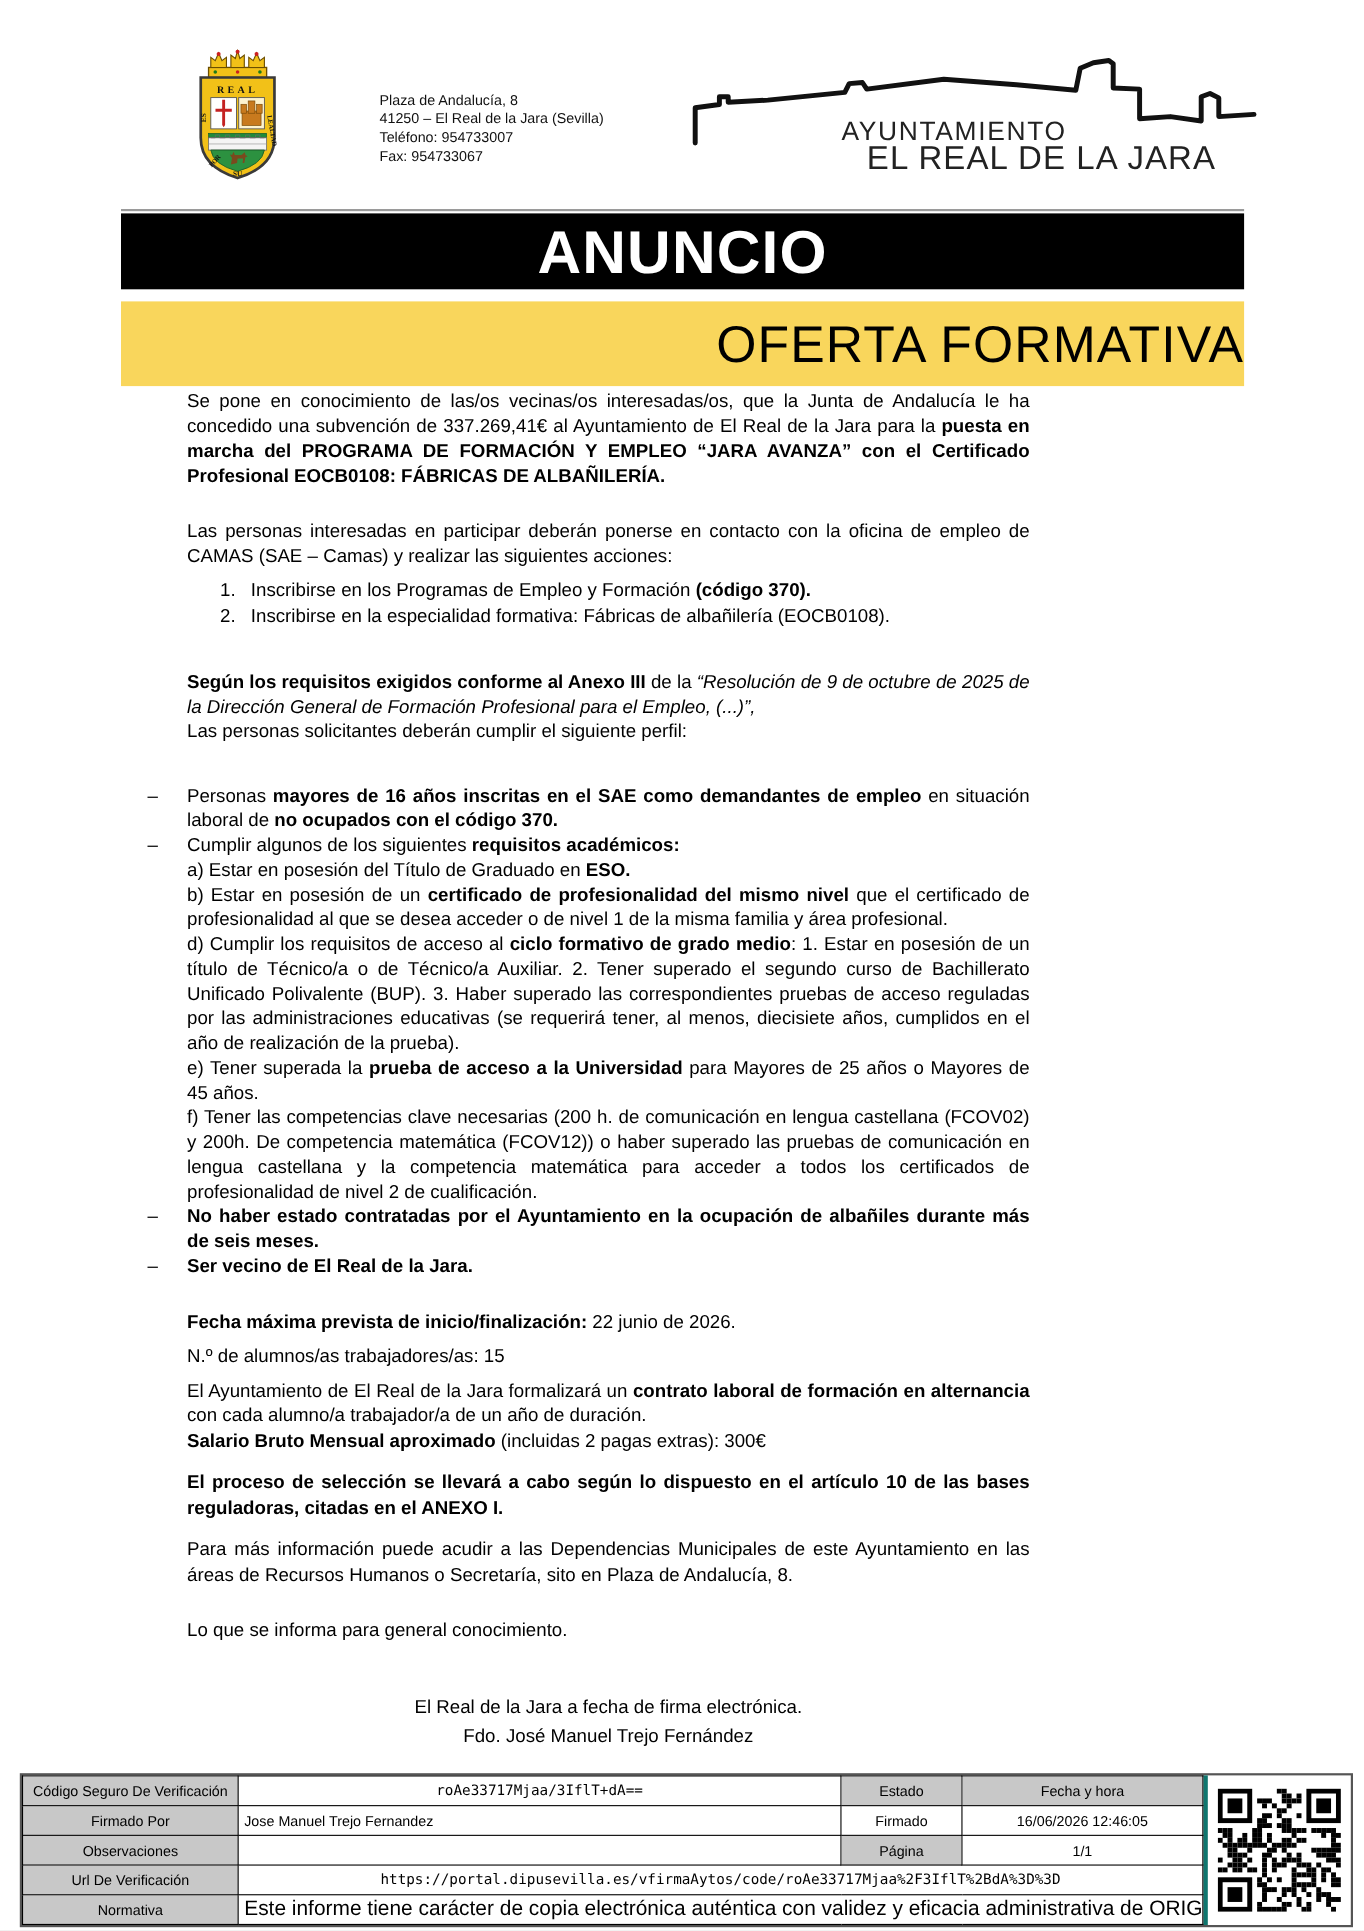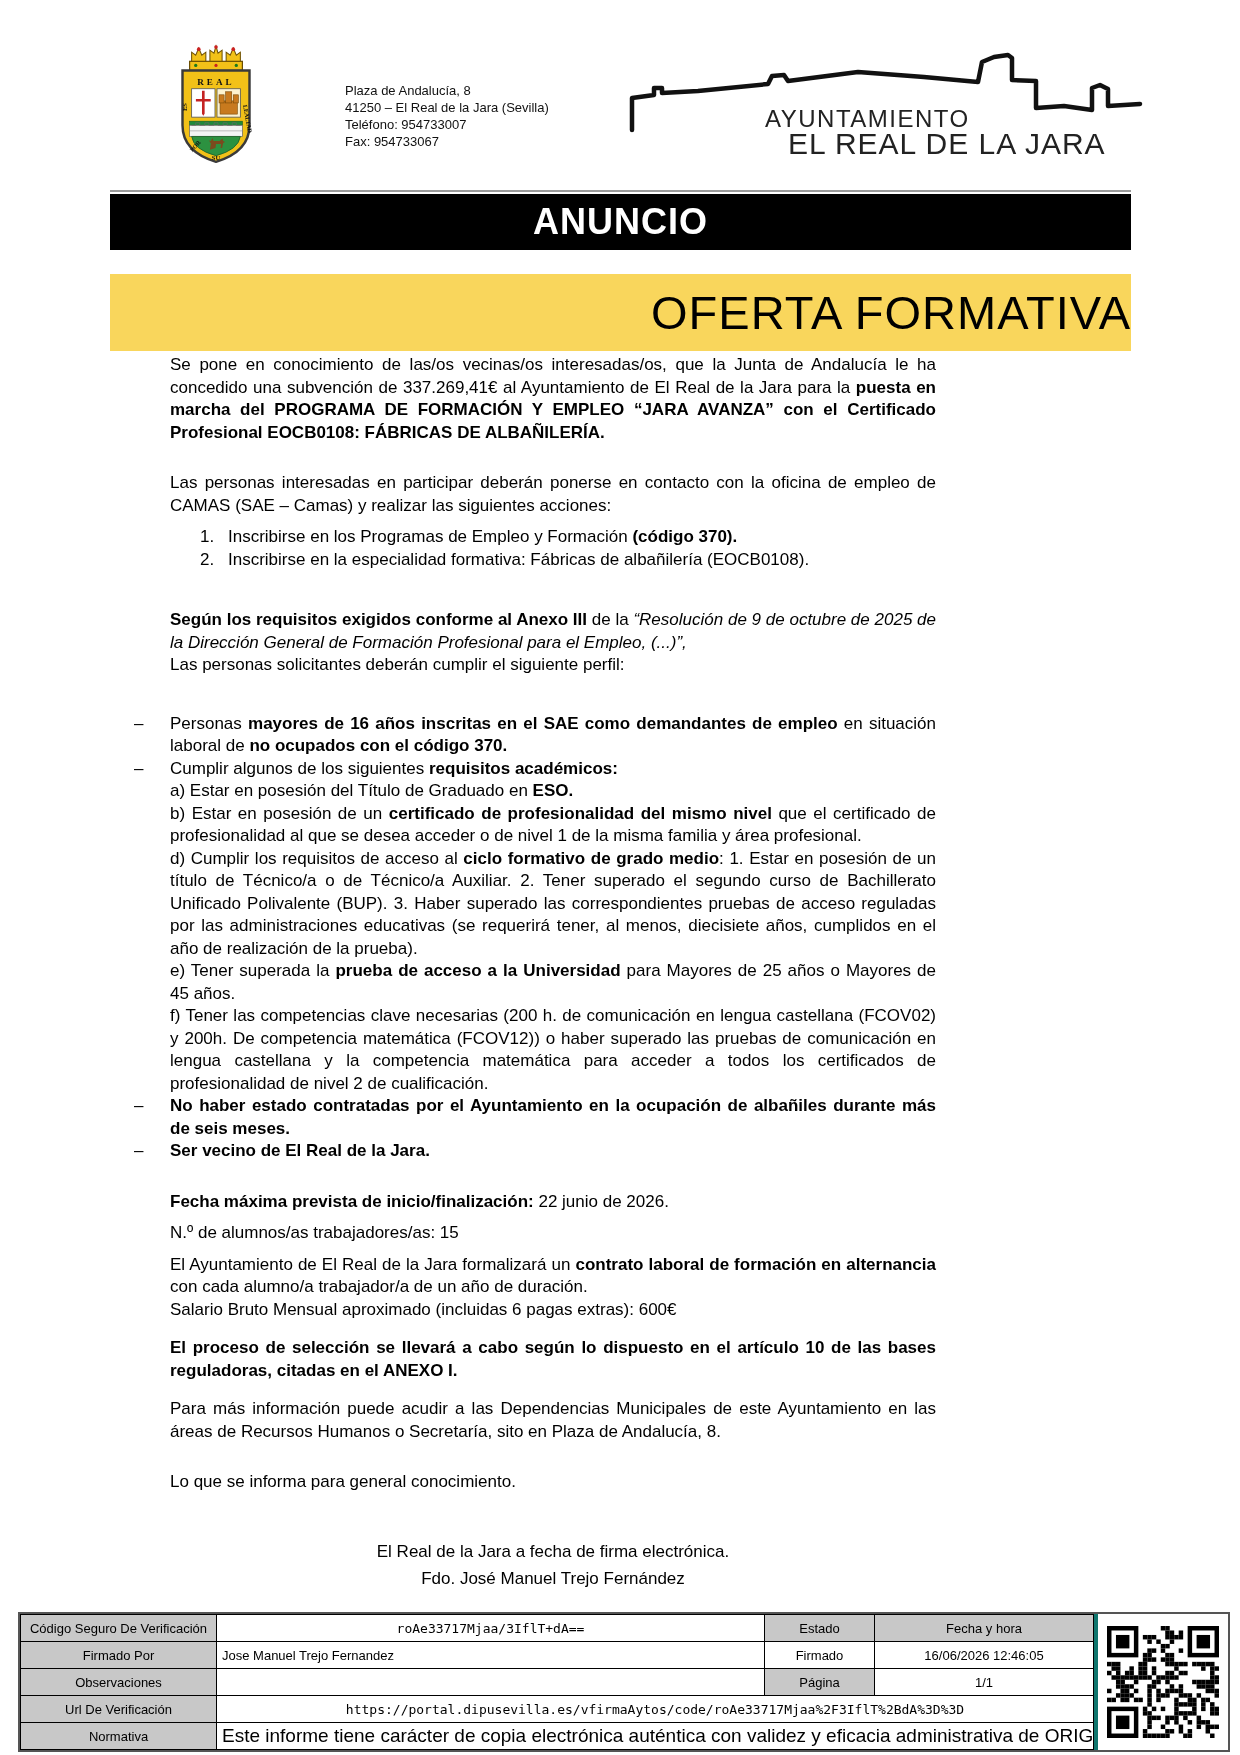--- a/index.html
+++ b/index.html
@@ -7,24 +7,24 @@
     position:relative;width:1240px;height:1755px;margin:0 auto;background:#ffffff;
     font-family:"Liberation Sans",sans-serif;color:#000;overflow:hidden;
   }
   
   .crest{position:absolute;left:165px;top:40px;width:102px;height:134px;}
   .contact{position:absolute;left:345px;top:82px;font-size:13px;line-height:17px;color:#111;}
   .logo{position:absolute;left:628px;top:50px;width:525px;height:112px;}
   
   .banner-rule{position:absolute;left:110px;top:190px;width:1021px;height:2px;background:#9a9a9a;}
   .banner-black{
-    position:absolute;left:110px;top:194px;width:1021px;height:56px;
+    position:absolute;left:110px;top:194px;width:1021px;height:69px;
     background:var(--banner_bg,#000);color:var(--banner_text,#fff);
     display:flex;align-items:center;justify-content:center;
-    font-size:36px;font-weight:bold;letter-spacing:1px;
+    font-size:55px;font-weight:bold;letter-spacing:1px;
   }
   .banner-yellow{
     position:absolute;left:110px;top:274px;width:1021px;height:77px;
     background:var(--subtitle_bg,#F9D65C);color:var(--subtitle_text,#000);
     display:flex;align-items:center;justify-content:flex-end;
     font-size:47px;font-weight:normal;letter-spacing:1px;
   }
   
   .content{position:absolute;left:170px;top:354px;width:766px;font-size:17px;line-height:22.5px;}
   .t{margin:0;}
@@ -170,21 +170,21 @@
       </div>
       <div class="dash-item j">
         <span class="dash-marker">–</span>
         <span class="pre"><span style="font-weight: bold;">Ser vecino de El Real de la Jara.</span></span>
       </div>
     </div>
 
     <p class="t mt-lg"><span style="font-weight: bold;">Fecha máxima prevista de inicio/finalización:</span><span> 22 junio de 2026.</span></p>
     <p class="t mt-sm"><span style="font-weight: normal;">N.º de alumnos/as trabajadores/as:</span><span> 15</span></p>
     <p class="t j mt-sm pre"><span>El Ayuntamiento de El Real de la Jara formalizará un </span><span style="font-weight: bold;">contrato laboral de formación en alternancia</span><span> con cada alumno/a trabajador/a de un año de duración.
-</span><span style="font-weight: normal;">Salario Bruto Mensual aproximado</span><span> (incluidas 6 pagas extras): 600€</span></p>
+</span><span style="font-weight: bold;">Salario Bruto Mensual aproximado</span><span> (incluidas 2 pagas extras): 300€</span></p>
     <p class="t j mt-md"><span style="font-weight: bold;">El proceso de selección se llevará a cabo según lo dispuesto en el artículo 10 de las bases reguladoras, citadas en el ANEXO I.</span></p>
     <p class="t j mt-md"><span>Para más información puede acudir a las Dependencias Municipales de este Ayuntamiento en las áreas de Recursos Humanos o Secretaría, sito en Plaza de Andalucía, 8.</span></p>
     <p class="t mt-lg"><span>Lo que se informa para general conocimiento.</span></p>
 
     <div class="sig">
       <div>El Real de la Jara a fecha de firma electrónica.</div>
       <div>Fdo. José Manuel Trejo Fernández</div>
     </div>
   </div>
 

